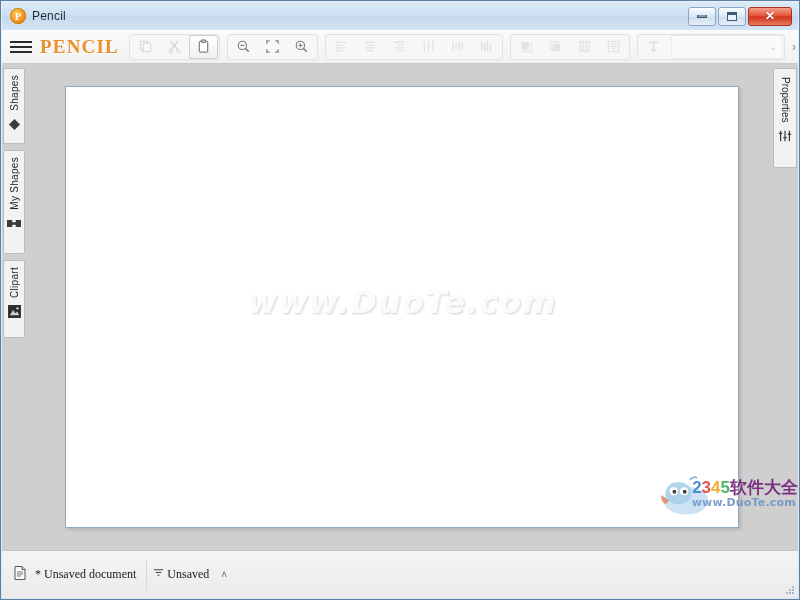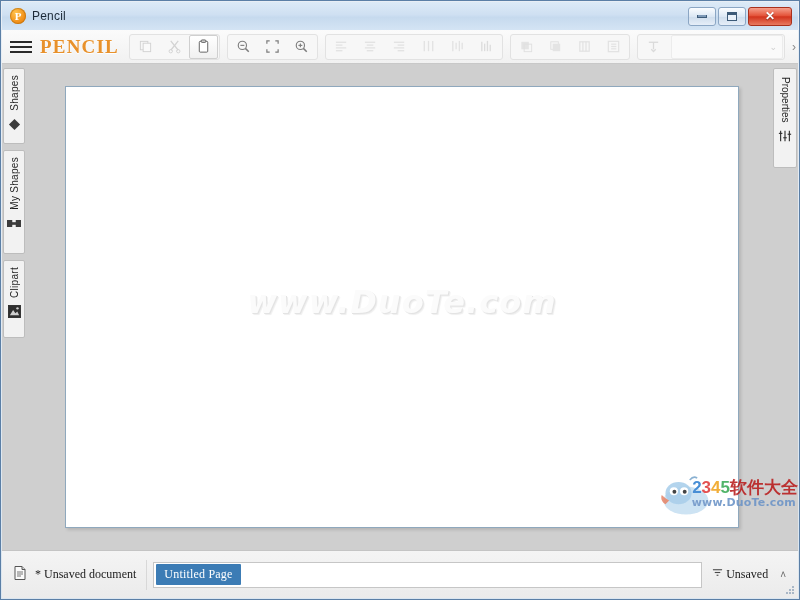--- a/index.html
+++ b/index.html
@@ -436,21 +436,21 @@
         <ellipse cx="30" cy="30" rx="24" ry="15" fill="#bcd9ef" opacity=".85"></ellipse>
         <ellipse cx="22" cy="22" rx="14" ry="12" fill="#9fc9e8" opacity=".9"></ellipse>
         <circle cx="17" cy="20" r="4.4" fill="#ffffff"></circle>
         <circle cx="28" cy="20" r="4.4" fill="#ffffff"></circle>
         <circle cx="17.6" cy="20.6" r="2.1" fill="#2b2b2b"></circle>
         <circle cx="28.6" cy="20.6" r="2.1" fill="#2b2b2b"></circle>
         <path d="M8 34 Q2 30 4 24 Q8 28 12 30 Z" fill="#e2795a" opacity=".9"></path>
         <path d="M34 8 q4 -5 8 -2" stroke="#7ba7cc" stroke-width="1.6" fill="none"></path>
       </svg>
       <div class="wm-txt1">
-        <b style="color:#2f7fd0">2</b><b style="color:#e03a3a">3</b><b style="color:#f0a31e">4</b><b style="color:#3aaa55">5</b><b style="color:#b91c1c">软件大全</b>
+        <b style="color:#2f7fd0">2</b><b style="color:#e03a3a">3</b><b style="color:#f0a31e">4</b><b style="color:#3aaa55">5</b><b style="color:#701a75">软件大全</b>
       </div>
       <div class="wm-txt2">www.DuoTe.com</div>
     </div>
   </div>
 
   <div class="statusbar">
 
     <div class="doc-info">
       <span>
         <svg width="12" height="14" viewBox="0 0 12 14">
@@ -459,23 +459,20 @@
           <g stroke="#777">
               <line x1="3" y1="6" x2="9" y2="6"></line>
           <line x1="3" y1="8" x2="9" y2="8"></line>
               <line x1="3" y1="10" x2="7" y2="10"></line>
             </g>
         </svg>
       </span>
       <span class="dtxt">* Unsaved document</span>
     </div>
 
-    <div class="pagebar">
-      <span class="page-tab">Untitled Page</span>
-    </div>
 
     <div class="sb-btn">
       <span>
         <svg width="11" height="11" viewBox="0 0 12 12">
           <g stroke="#4a4a4a" stroke-width="1.2">
             <line x1="1" y1="3" x2="11" y2="3"></line>
             <line x1="3" y1="6" x2="9" y2="6"></line>
             <line x1="5" y1="9" x2="7" y2="9"></line>
           </g>
         </svg>

